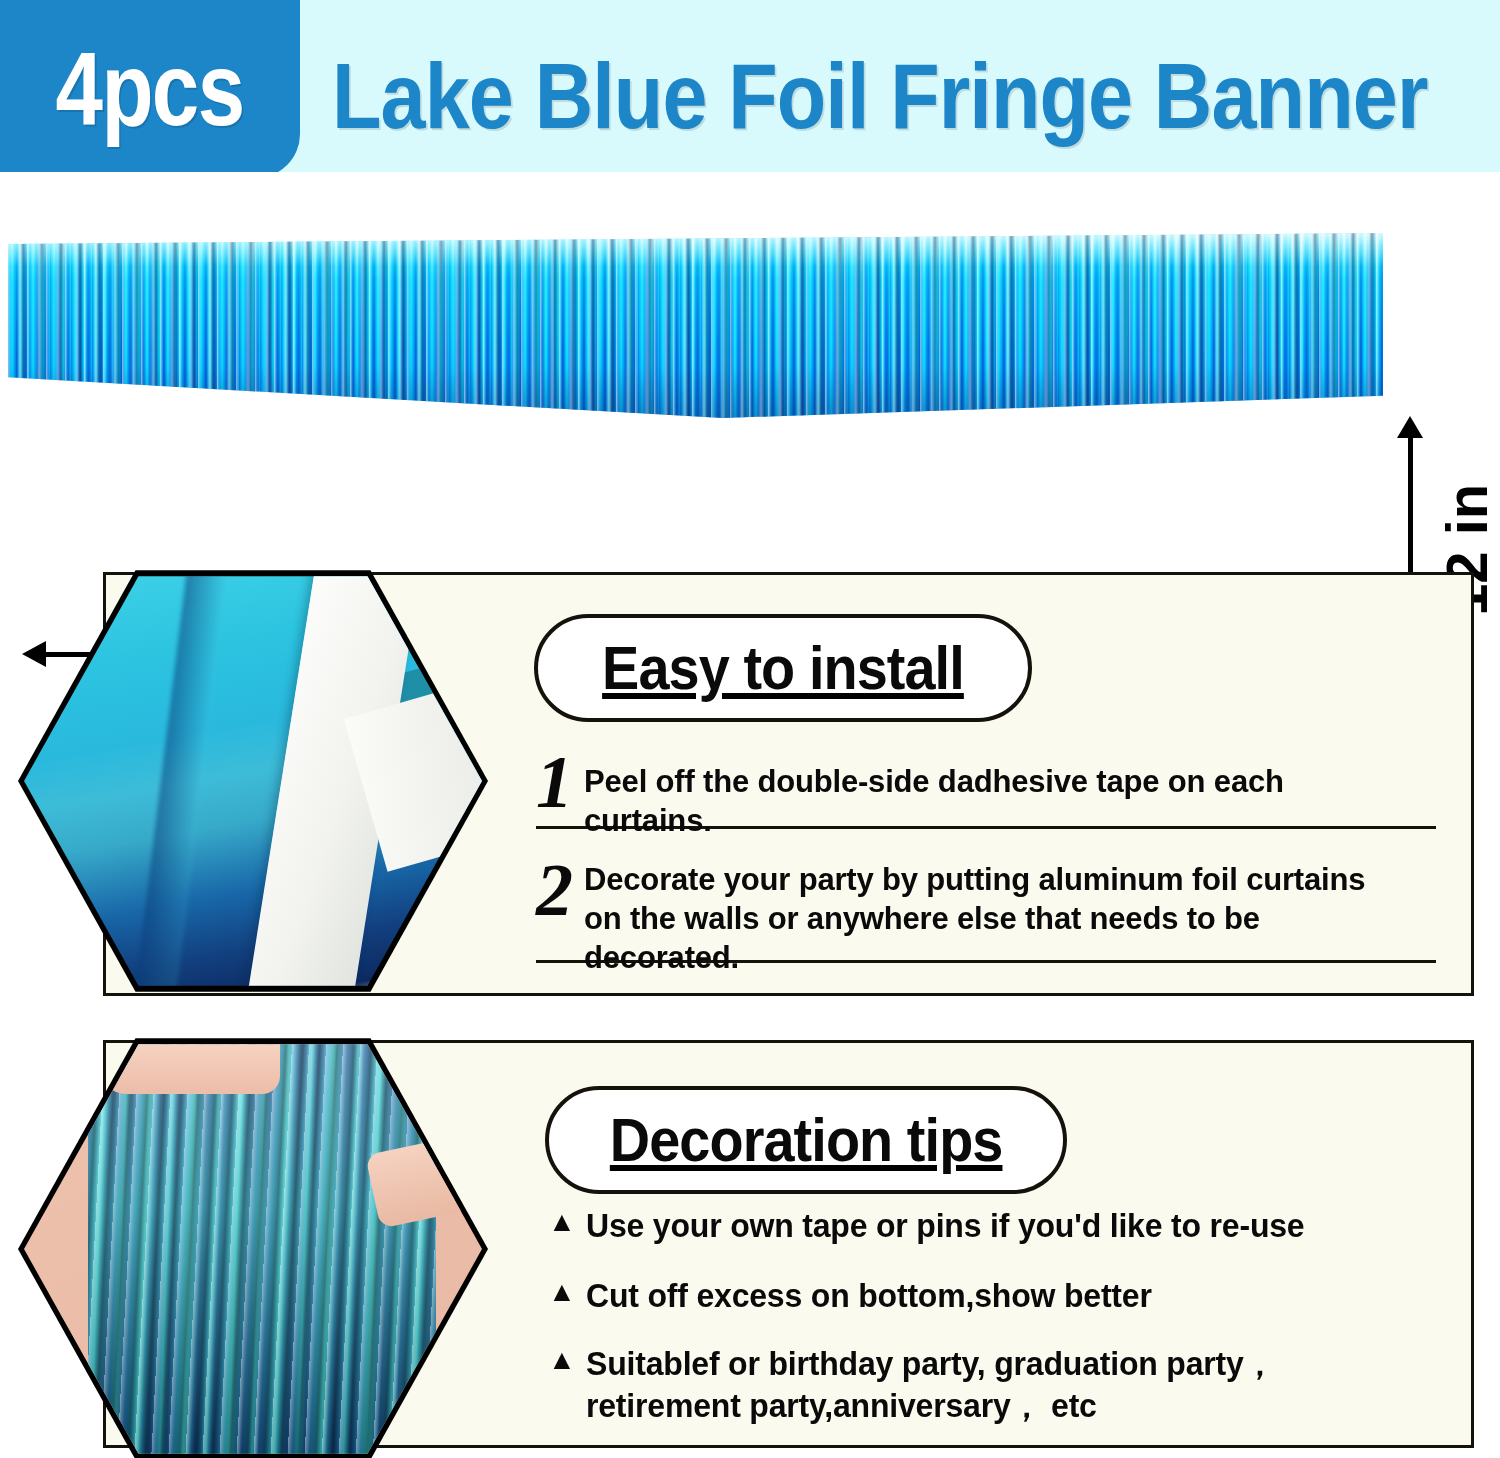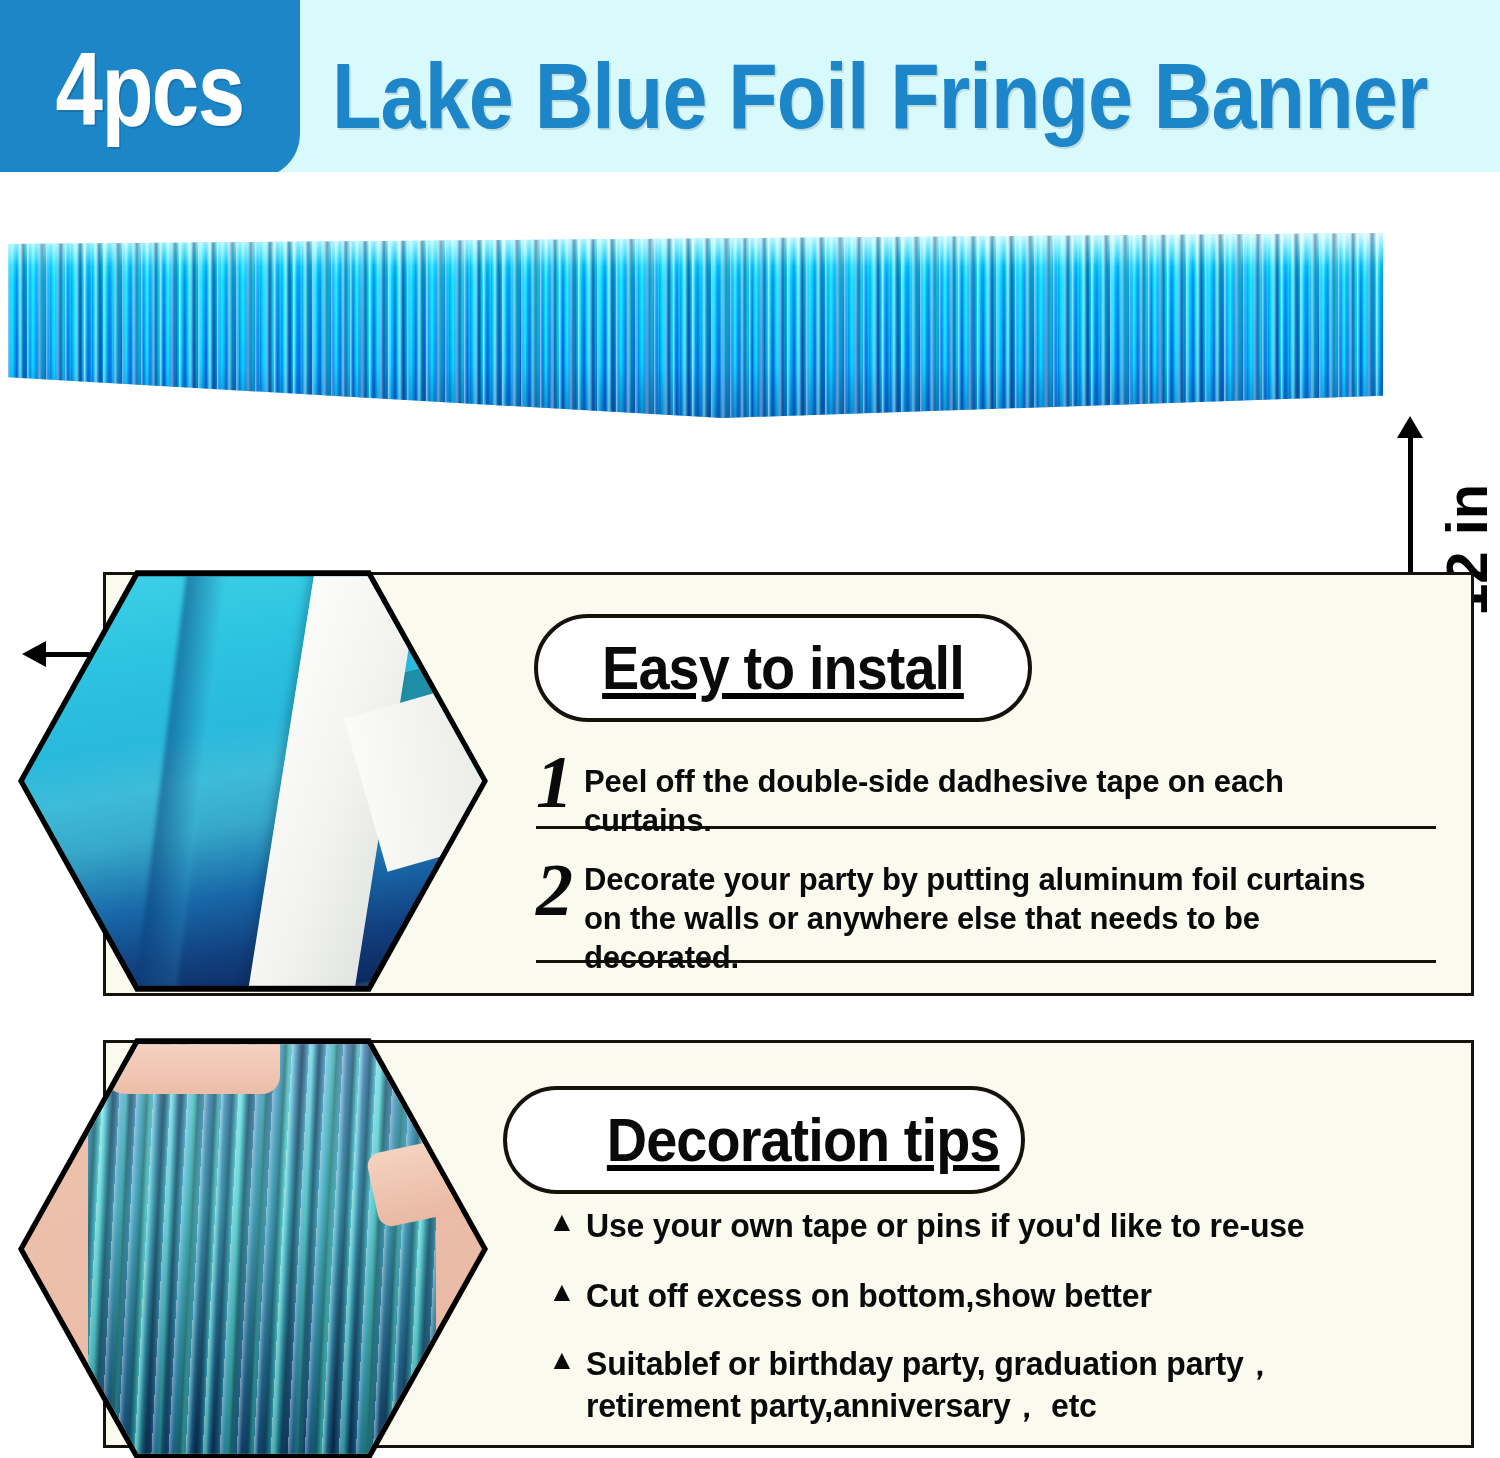--- a/index.html
+++ b/index.html
@@ -338,21 +338,21 @@
     position: absolute;
     border: 4px solid #15120c;
     border-radius: 90px;
     background: #ffffff;
     display: flex;
     align-items: center;
     justify-content: center;
     text-decoration: underline;
   }
   #pill-install { left: 534px; top: 614px; width: 490px; height: 100px; }
-  #pill-tips    { left: 503px; top: 1086px; width: 514px; height: 100px; justify-content: flex-end; }
+  #pill-tips    { left: 545px; top: 1086px; width: 514px; height: 100px; }
   .pill-label {
     color: #0a0a0a;
     font-family: "Liberation Sans Narrow", "Liberation Sans", sans-serif;
     font-weight: bold;
     font-size: 62px;
     line-height: 1;
     letter-spacing: -1px;
     transform: scaleX(0.9);
     white-space: nowrap;
   }

